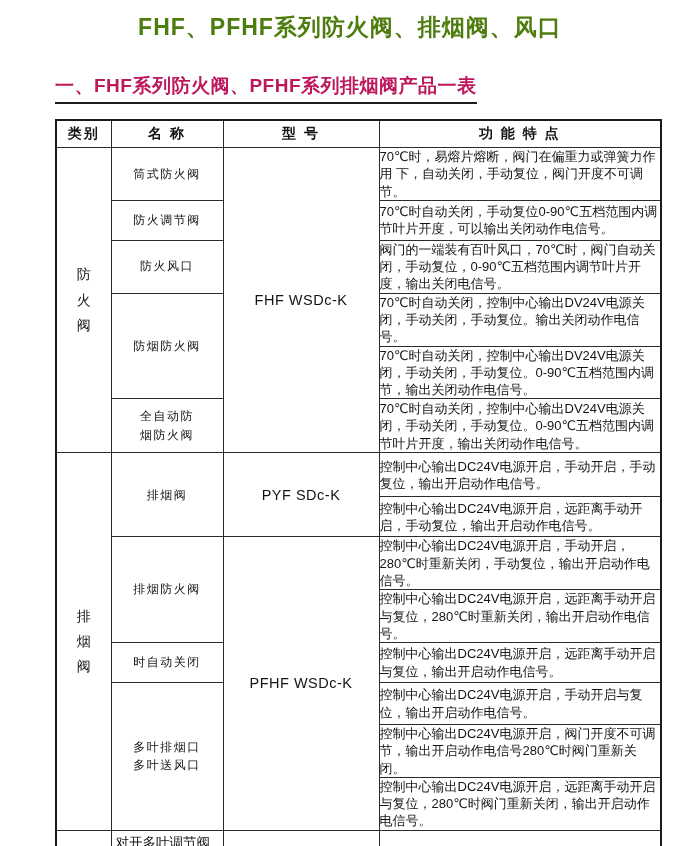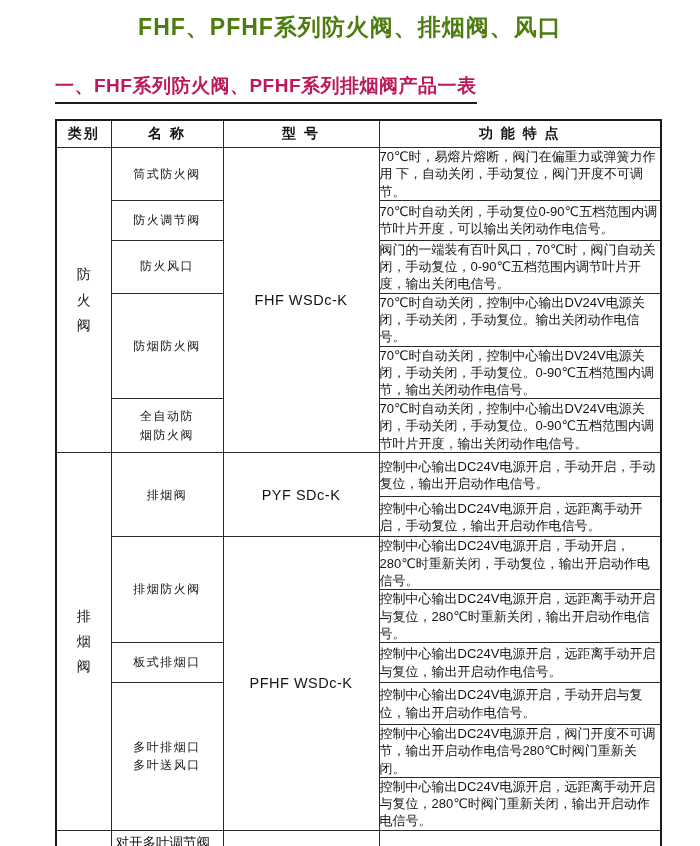--- a/index.html
+++ b/index.html
@@ -151,21 +151,21 @@
     </tr>
     <tr style="height:45px">
       <td class="pname" rowspan="2">排烟防火阀</td>
       <td class="model" rowspan="6">PFHF WSDc-K</td>
       <td class="feat">控制中心输出DC24V电源开启，手动开启，280℃时重新关闭，手动复位，输出开启动作电信号。</td>
     </tr>
     <tr style="height:42px">
       <td class="feat">控制中心输出DC24V电源开启，远距离手动开启与复位，280℃时重新关闭，输出开启动作电信号。</td>
     </tr>
     <tr style="height:40px">
-      <td class="pname">板式排烟口</td>
+      <td class="pname">时自动关闭</td>
       <td class="feat">控制中心输出DC24V电源开启，远距离手动开启与复位，输出开启动作电信号。</td>
     </tr>
     <tr style="height:42px">
       <td class="pname" rowspan="3">多叶排烟口
 多叶送风口</td>
       <td class="feat">控制中心输出DC24V电源开启，手动开启与复位，输出开启动作电信号。</td>
     </tr>
     <tr style="height:41px">
       <td class="feat">控制中心输出DC24V电源开启，阀门开度不可调节，输出开启动作电信号280℃时阀门重新关闭。</td>
     </tr>

